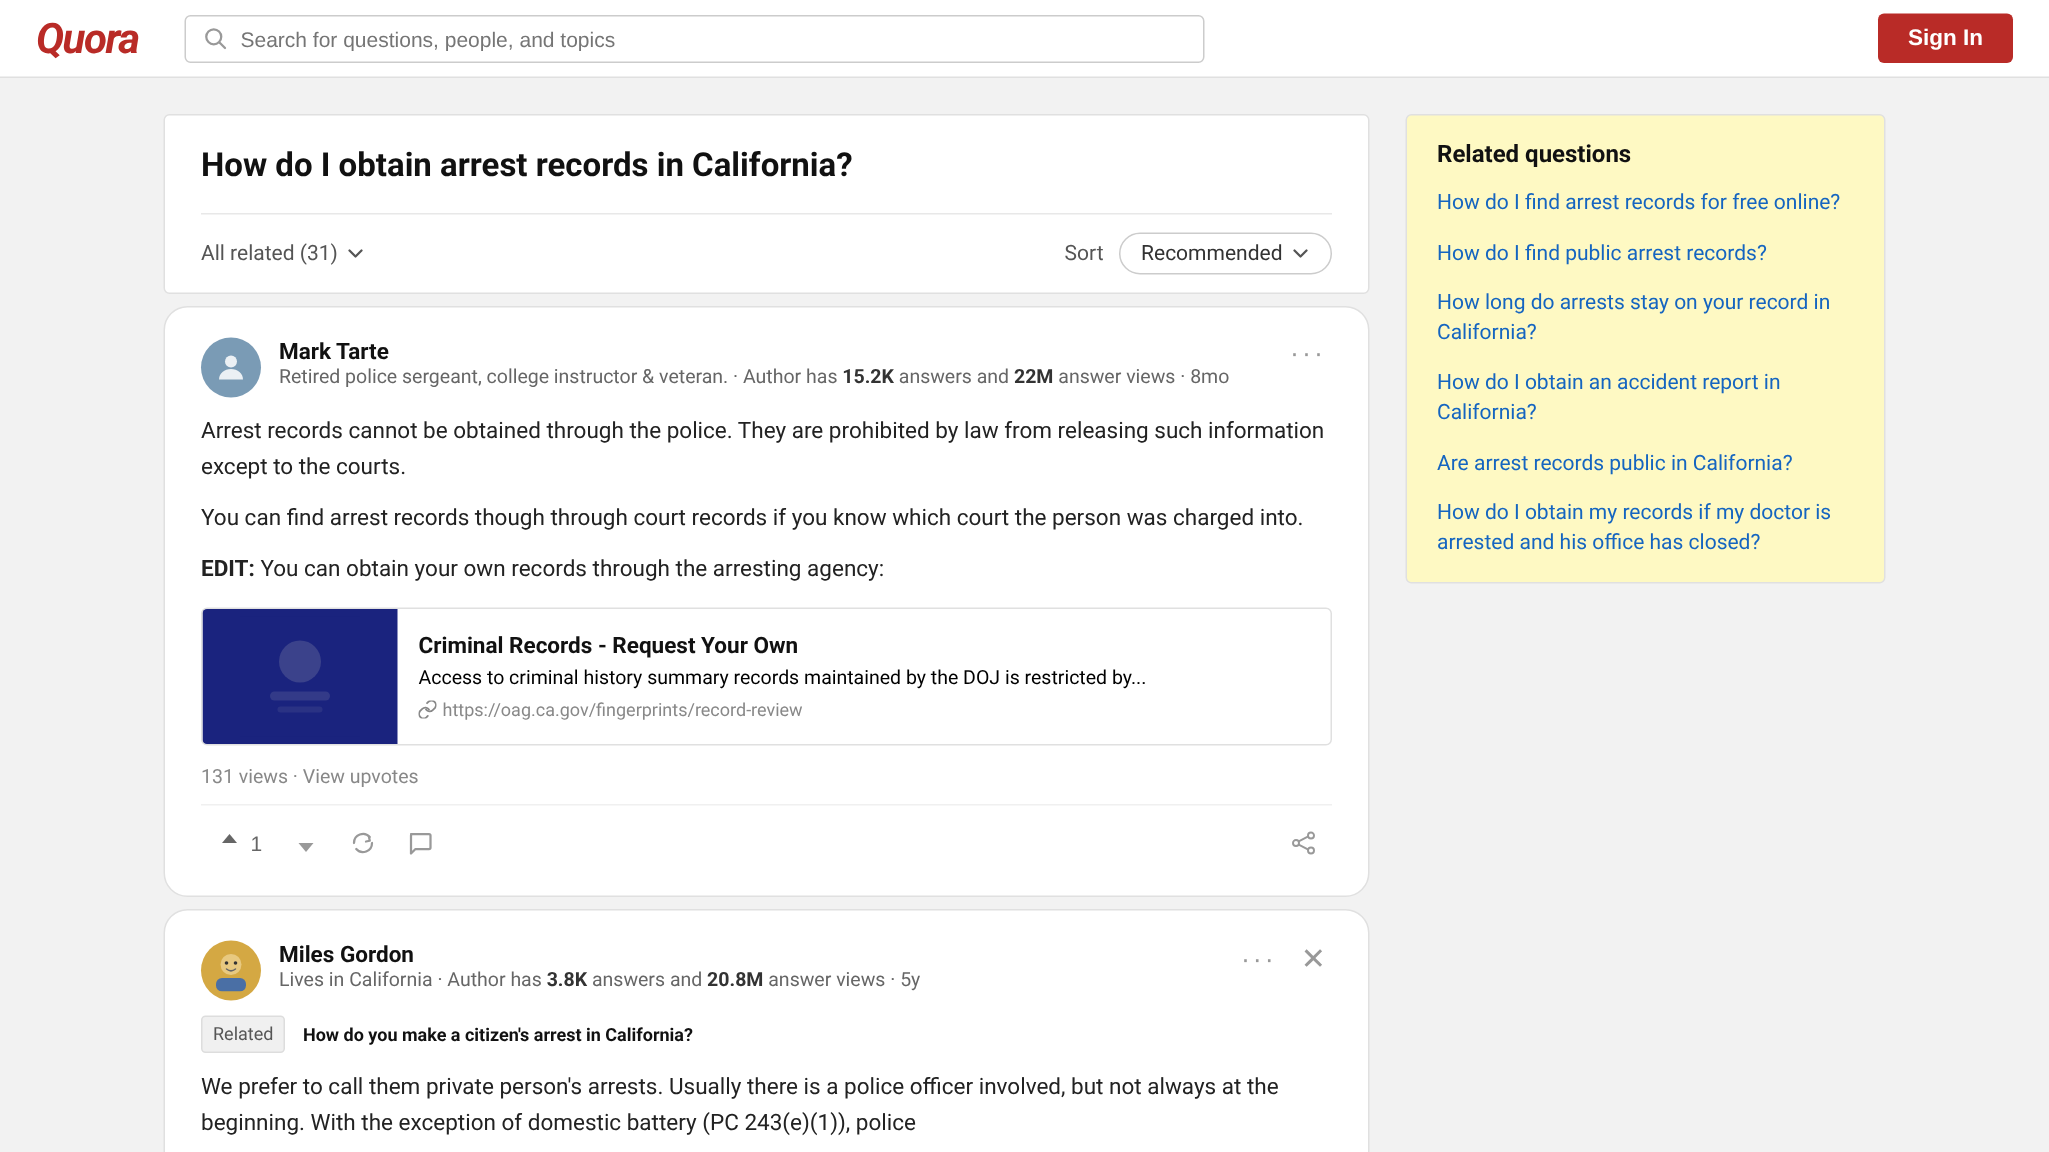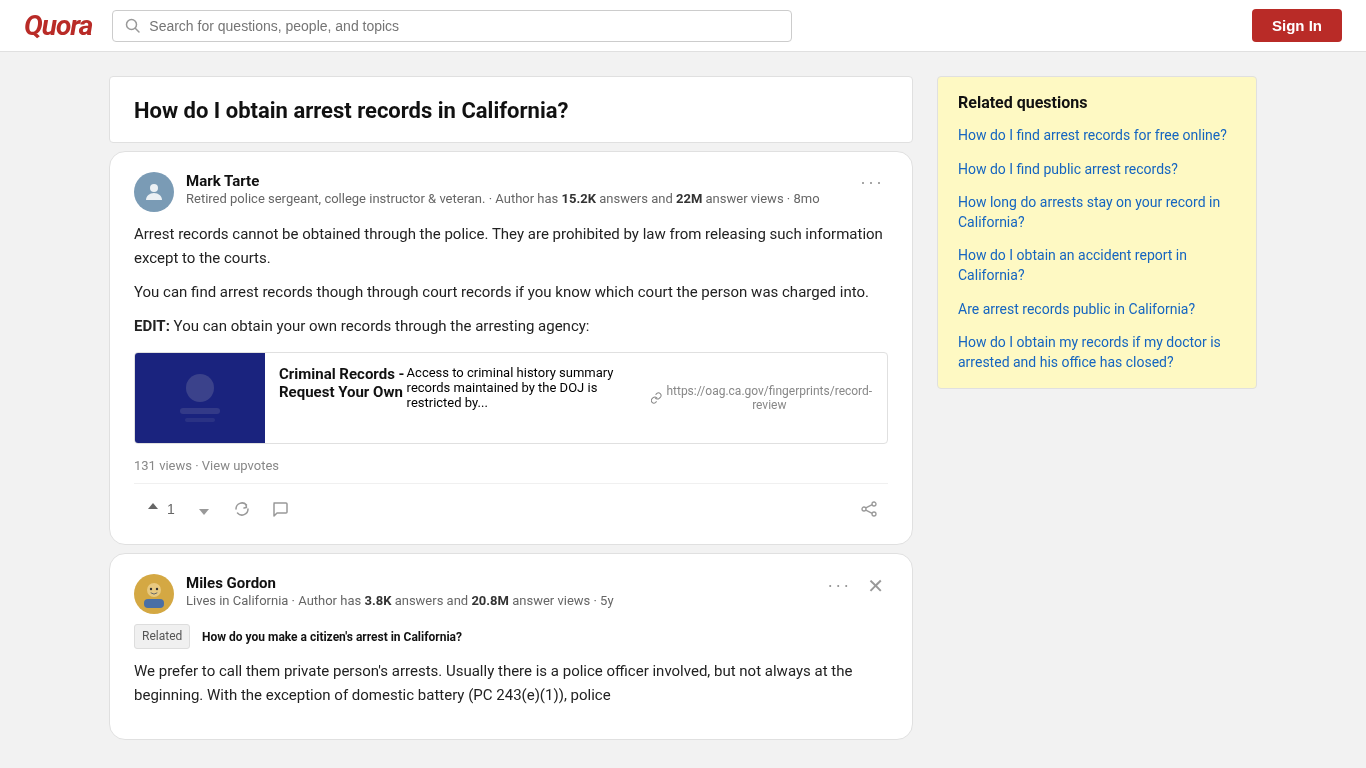--- a/index.html
+++ b/index.html
@@ -6,21 +6,21 @@
     body { font-family: -apple-system, BlinkMacSystemFont, 'Segoe UI', Roboto, sans-serif; background: #f2f2f2; color: #333; font-size: 15px; }
 
     
     .header {
       background: #fff;
       border-bottom: 1px solid #e0e0e0;
       padding: 0 24px;
       height: 52px;
       display: flex;
       align-items: center;
-      gap: 20px;
+      gap: 31px;
       position: sticky;
       top: 0;
       z-index: 100;
     }
     .logo {
       font-size: 28px;
       font-weight: 700;
       color: #b92b27;
       letter-spacing: -1px;
       font-style: italic;
@@ -198,21 +198,21 @@
       flex-shrink: 0;
       display: flex;
       align-items: center;
       justify-content: center;
       overflow: hidden;
     }
     .link-card-image svg { opacity: 0.5; }
     .link-card-body {
       padding: 12px 14px;
       display: flex;
-      flex-direction: row;
+      flex-direction: column;
       justify-content: center;
     }
     .link-card-title {
       font-size: 15px;
       font-weight: 700;
       color: #111;
       margin-bottom: 6px;
     }
     .link-card-desc {
       font-size: 13px;
@@ -332,20 +332,37 @@
   </div>
   <button class="sign-in-btn">Sign In</button>
 </header>
 
 <div class="main-container">
 
   <div class="left-column">
 
     <div class="question-card">
       <h1 class="question-title">How do I obtain arrest records in California?</h1>
+      <div class="filter-bar">
+        <div class="all-related">
+          <span>All related (31)</span>
+          <svg width="12" height="12" viewBox="0 0 12 12" fill="none">
+            <path d="M2 4l4 4 4-4" stroke="#555" stroke-width="1.5" stroke-linecap="round" stroke-linejoin="round"></path>
+          </svg>
+        </div>
+        <div class="sort-section">
+          <span>Sort</span>
+          <div class="sort-dropdown">
+            <span>Recommended</span>
+            <svg width="12" height="12" viewBox="0 0 12 12" fill="none">
+              <path d="M2 4l4 4 4-4" stroke="#555" stroke-width="1.5" stroke-linecap="round" stroke-linejoin="round"></path>
+            </svg>
+          </div>
+        </div>
+      </div>
     </div>
 
     <div class="answer-card">
       <div class="answer-header">
         <div class="author-info">
 
           <div class="face-placeholder">
             <svg width="24" height="24" viewBox="0 0 24 24" fill="rgba(255,255,255,0.85)">
               <circle cx="12" cy="8" r="4"></circle>
               <path d="M4 20c0-4 3.6-7 8-7s8 3 8 7" fill="rgba(255,255,255,0.85)"></path>

